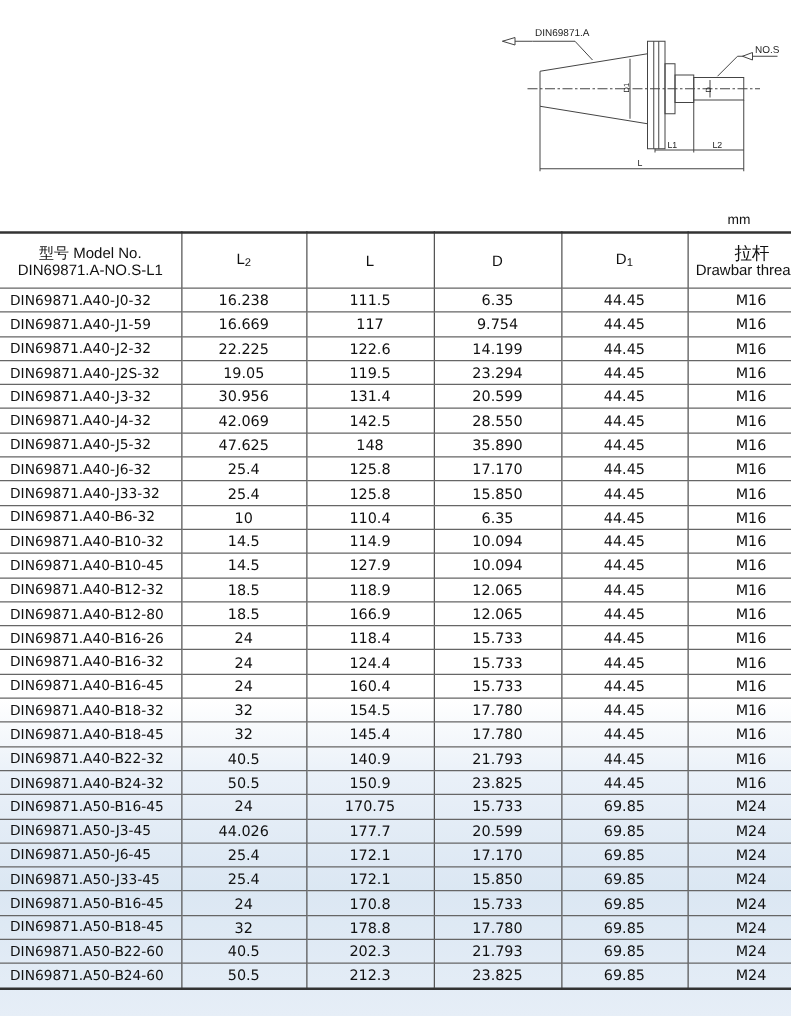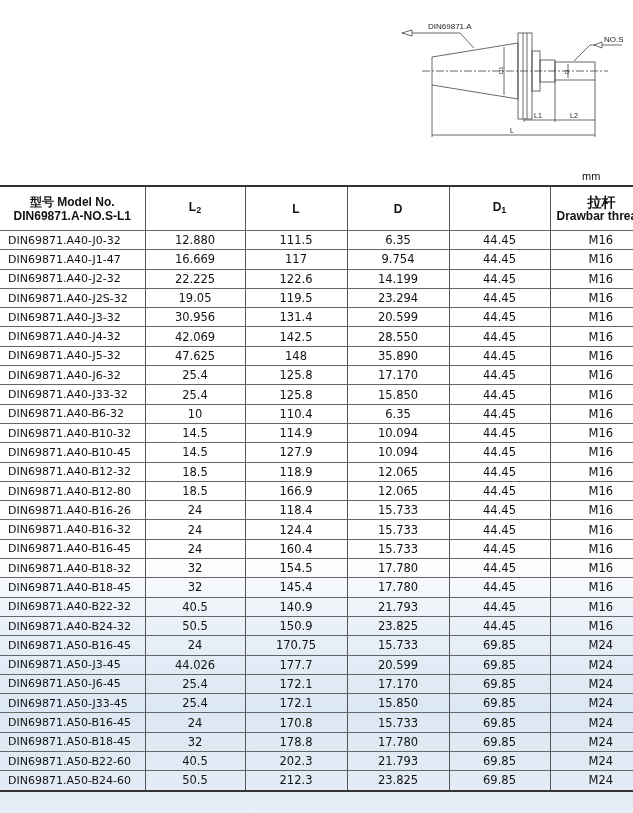--- a/index.html
+++ b/index.html
@@ -19,21 +19,21 @@
     table.spec {
       position: absolute; left: 0; top: 185px; z-index: 1;
       border-collapse: collapse; table-layout: fixed; width: 660px;
       border-top: 2.5px solid #333; border-bottom: 2.5px solid #333;
     }
     table.spec th, table.spec td {
       border-right: 1.5px solid #555; border-bottom: 1.5px solid #666;
       text-align: center; padding: 0; white-space: nowrap; overflow: hidden;
       font-weight: normal;
     }
-    table.spec th { height: 43px; font-size: 12px; line-height: 14px; font-weight: bold; }
+    table.spec th { height: 43px; font-size: 12px; line-height: 14px; }
     table.spec td { height: 18.3px; font-size: 11.5px; font-family: "DejaVu Sans", sans-serif; letter-spacing: 0; }
     table.spec td.model { text-align: left; padding-left: 8px; font-size: 11px; }
     .c1 { width: 145px; } .c2 { width: 100px; } .c3 { width: 102px; }
     .c4 { width: 102px; } .c5 { width: 101px; } .c6 { width: 110px; }
     .sub { font-size: 9px; vertical-align: -2px; }
   </style>
 </head>
 <body>
 
 <div class="bg-tint"></div>
@@ -106,28 +106,28 @@
       <th><span>D</span><span class="sub">1</span></th>
       <th style="text-align:left;padding-left:6px;">
         <div style="font-size:14px;text-align:center;width:90px;">拉杆</div>
         <div>Drawbar thread</div>
       </th>
     </tr>
   </thead>
   <tbody id="rows">
       <tr>
         <td class="model">DIN69871.A40-J0-32</td>
-        <td>12.880</td>
+        <td>16.238</td>
         <td>111.5</td>
         <td>6.35</td>
         <td>44.45</td>
         <td style="text-align: left; padding-left: 38px;">M16</td>
       </tr>
       <tr>
-        <td class="model">DIN69871.A40-J1-47</td>
+        <td class="model">DIN69871.A40-J1-59</td>
         <td>16.669</td>
         <td>117</td>
         <td>9.754</td>
         <td>44.45</td>
         <td style="text-align: left; padding-left: 38px;">M16</td>
       </tr>
       <tr>
         <td class="model">DIN69871.A40-J2-32</td>
         <td>22.225</td>
         <td>122.6</td>

